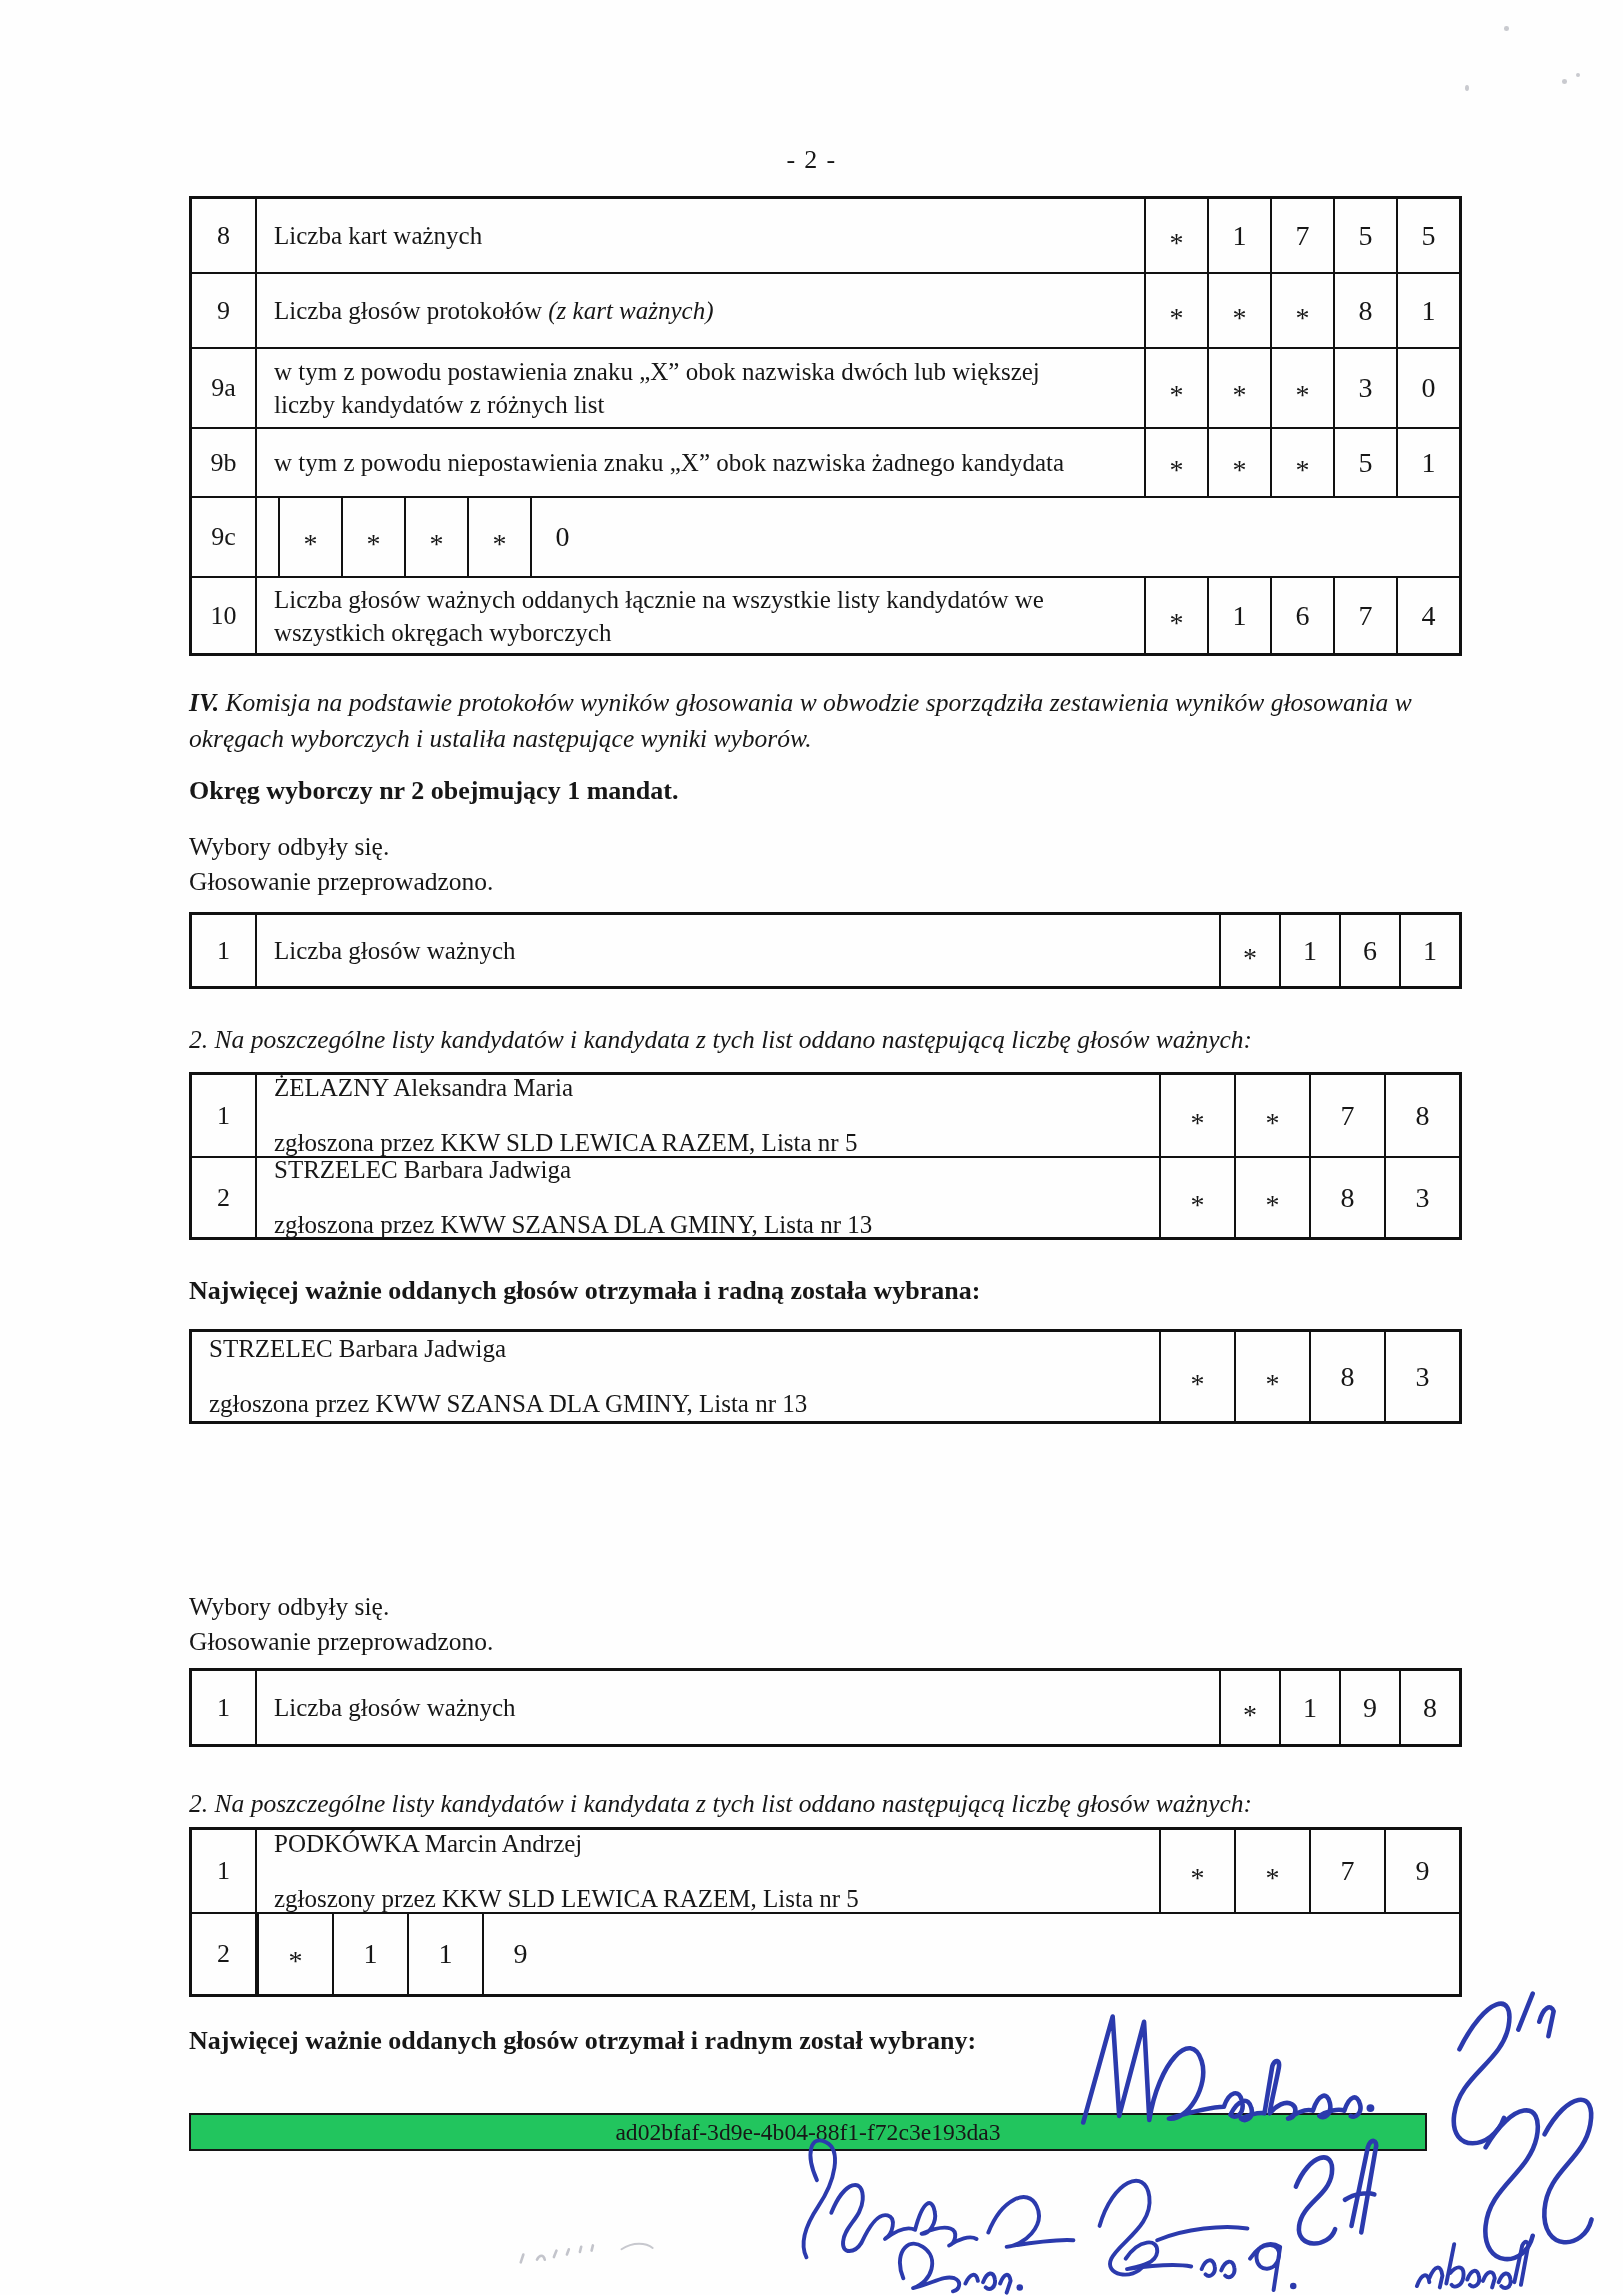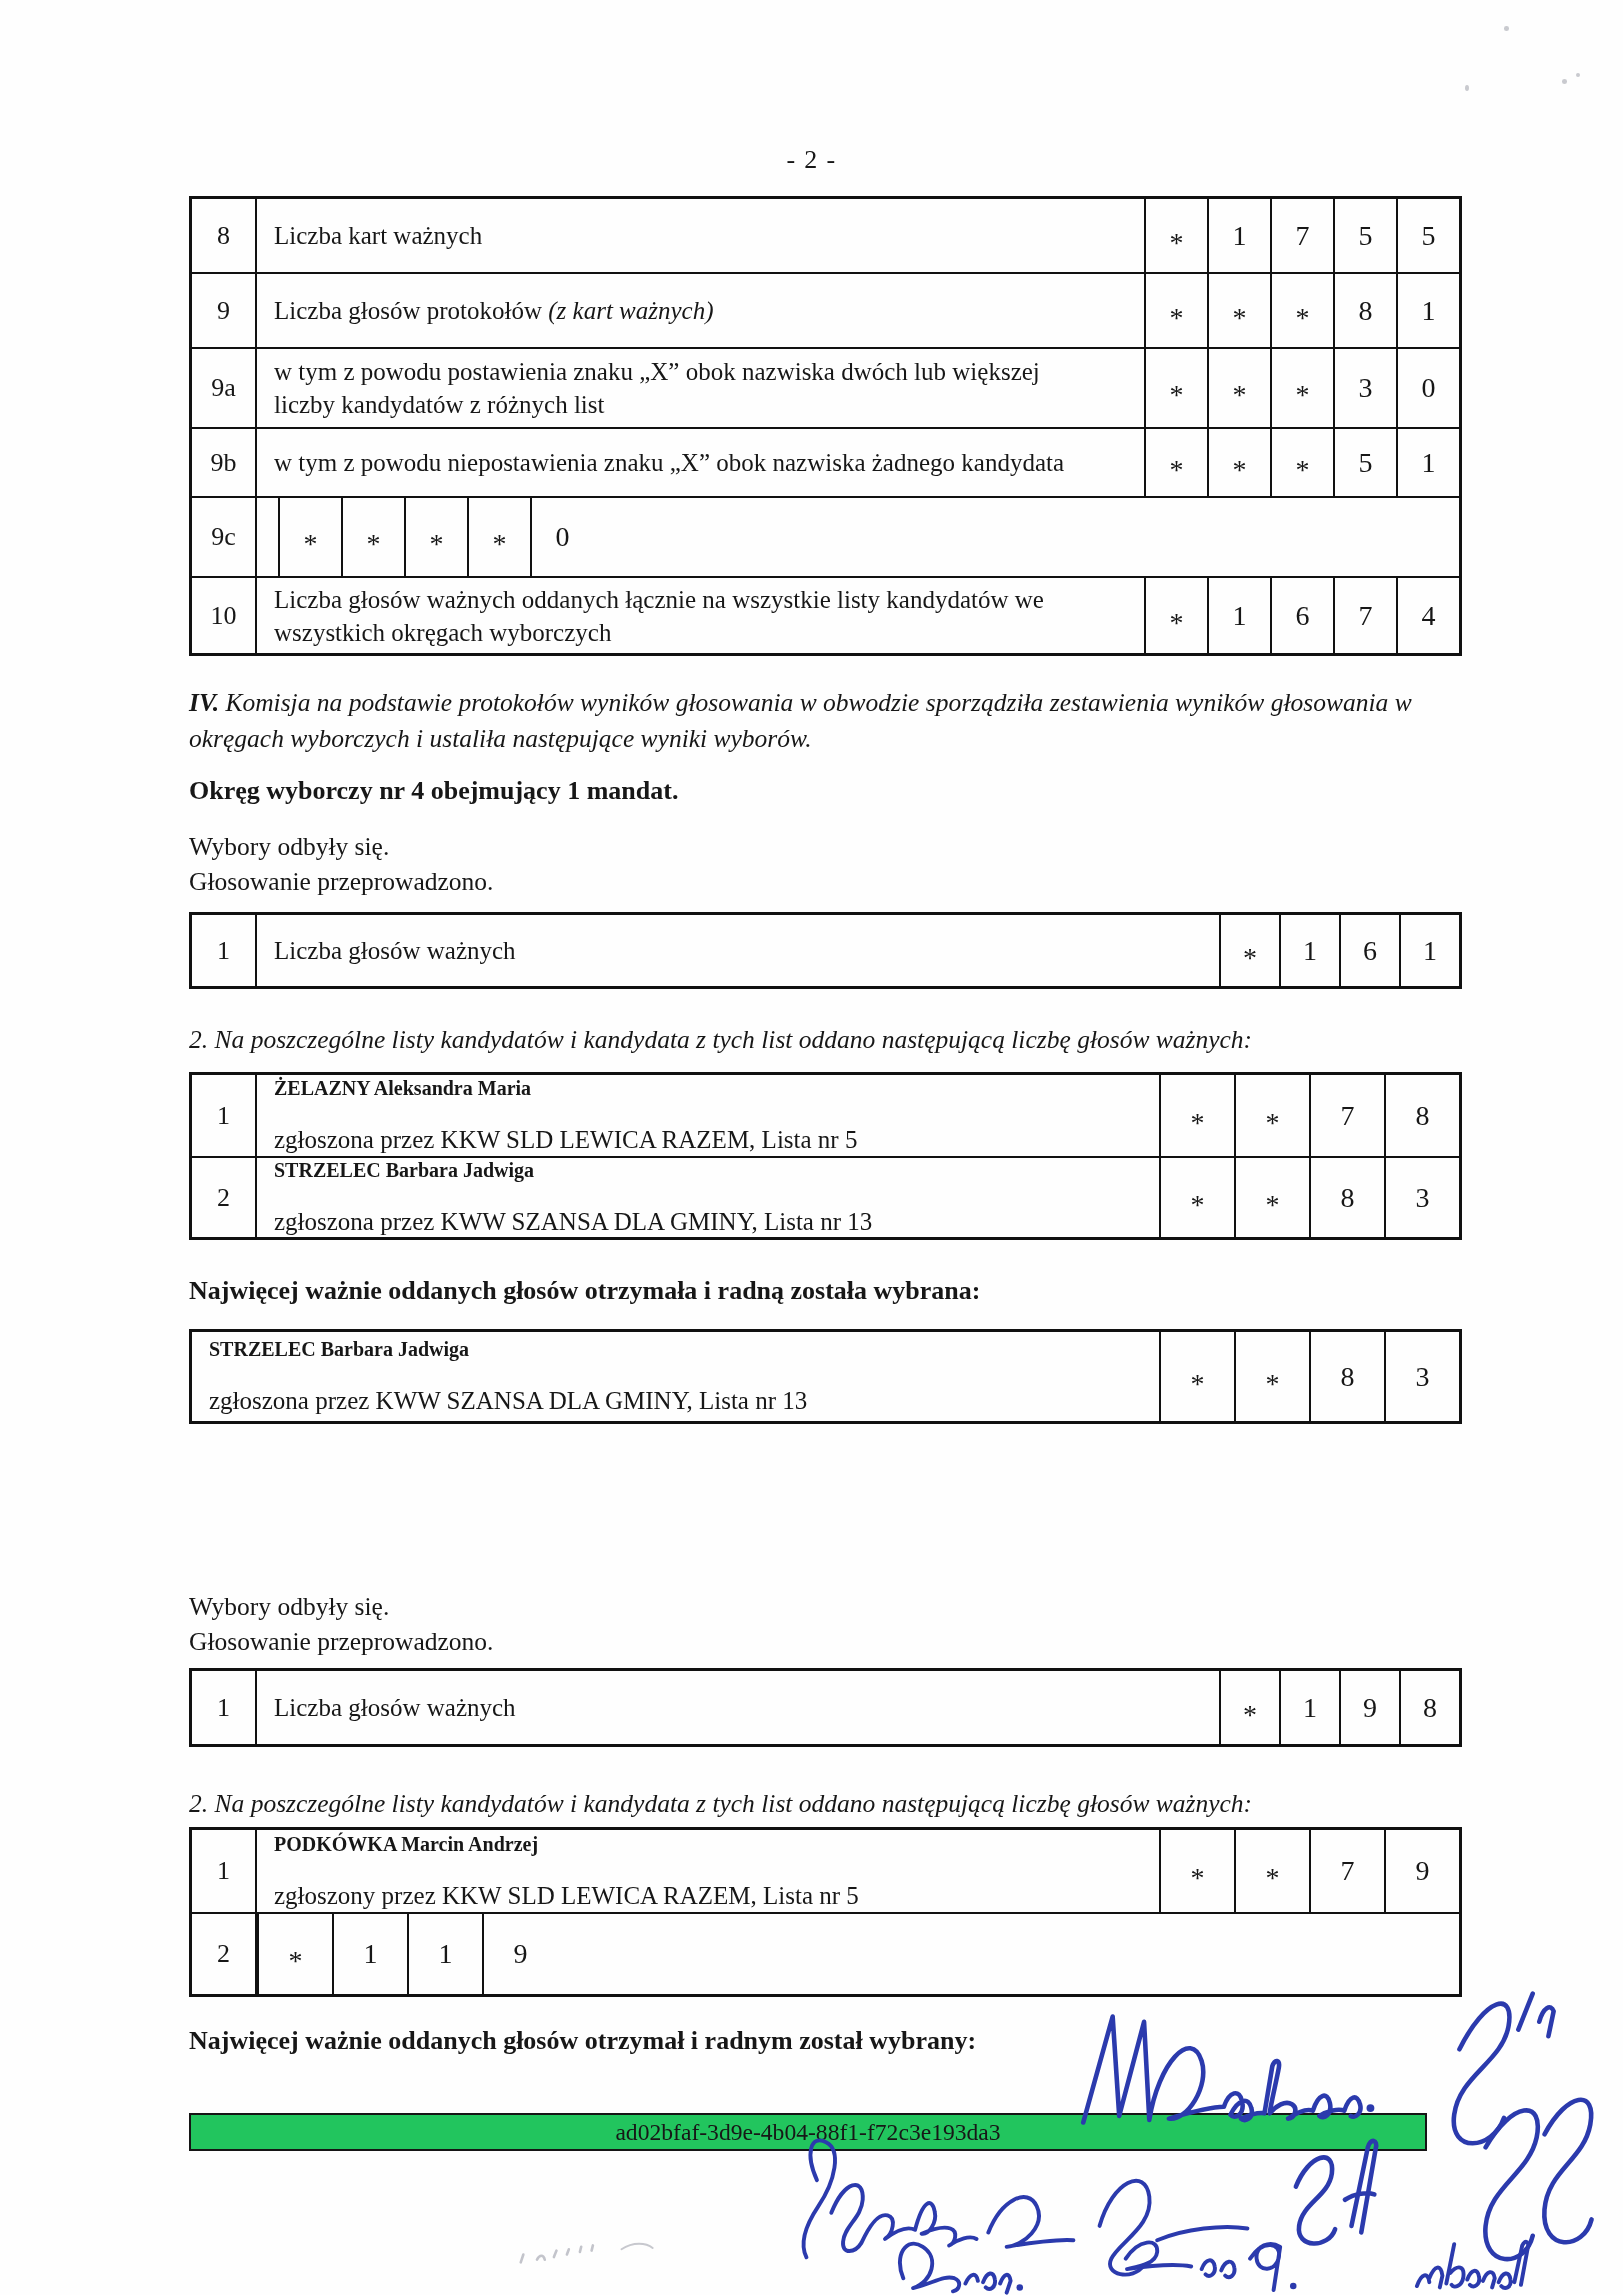--- a/index.html
+++ b/index.html
@@ -35,21 +35,21 @@
     border-left:2px solid #111;
     display:flex; align-items:center; justify-content:center;
     font-size:28px; box-sizing:border-box;
   }
   .w97 { width:63px; flex:0 0 63px; }
   .w91 { width:60px; flex:0 0 60px; }
   .w114 { width:75px; flex:0 0 75px; }
   .cell-value.ast span { transform:translateY(7.2px); display:inline-block; }
 
   .cand-label { flex-direction:column; align-items:flex-start; justify-content:center; }
-  .cand-name { font-size:20px; line-height:1.2;font-weight:bold; }
+  .cand-name { font-size:25px; line-height:1.2; }
   .cand-nominated { font-size:25px; line-height:1.2; margin-top:25px; }
 
   .para { left:189px; width:1263px; font-size:25.5px; line-height:1.42;font-style:italic; }
   .heading { left:189px; width:1263px; font-size:26px; font-weight:bold; }
   .status { left:189px; width:1263px; font-size:25.5px; line-height:1.38; }
   .bold-iv { font-weight:bold; }
 
   .id-box {
     left:189px; top:2113px; width:1238px; height:38px;
     border:2.6px solid #151515; box-sizing:border-box;
@@ -206,21 +206,21 @@
       <div class="cell-value w97">
           <span>4</span>
         </div>
     </div>
   </div>
 
   <div class="abs para" style="top:685px;">
     <span class="bold-iv">IV.</span><span> Komisja na podstawie protokołów wyników głosowania w obwodzie sporządziła zestawienia wyników głosowania w okręgach wyborczych i ustaliła następujące wyniki wyborów.</span>
   </div>
 
-  <div class="abs heading" style="top:776px;">Okręg wyborczy nr 4 obejmujący 1 mandat.</div>
+  <div class="abs heading" style="top:776px;">Okręg wyborczy nr 2 obejmujący 1 mandat.</div>
 
   <div class="abs status" style="top:829px;">
     <div>Wybory odbyły się.</div>
     <div>Głosowanie przeprowadzono.</div>
   </div>
 
   <div class="abs tbl" style="top:912px;">
     <div class="trow" style="height:71px;">
       <div class="cell-no">1</div>
       <div class="cell-label">

